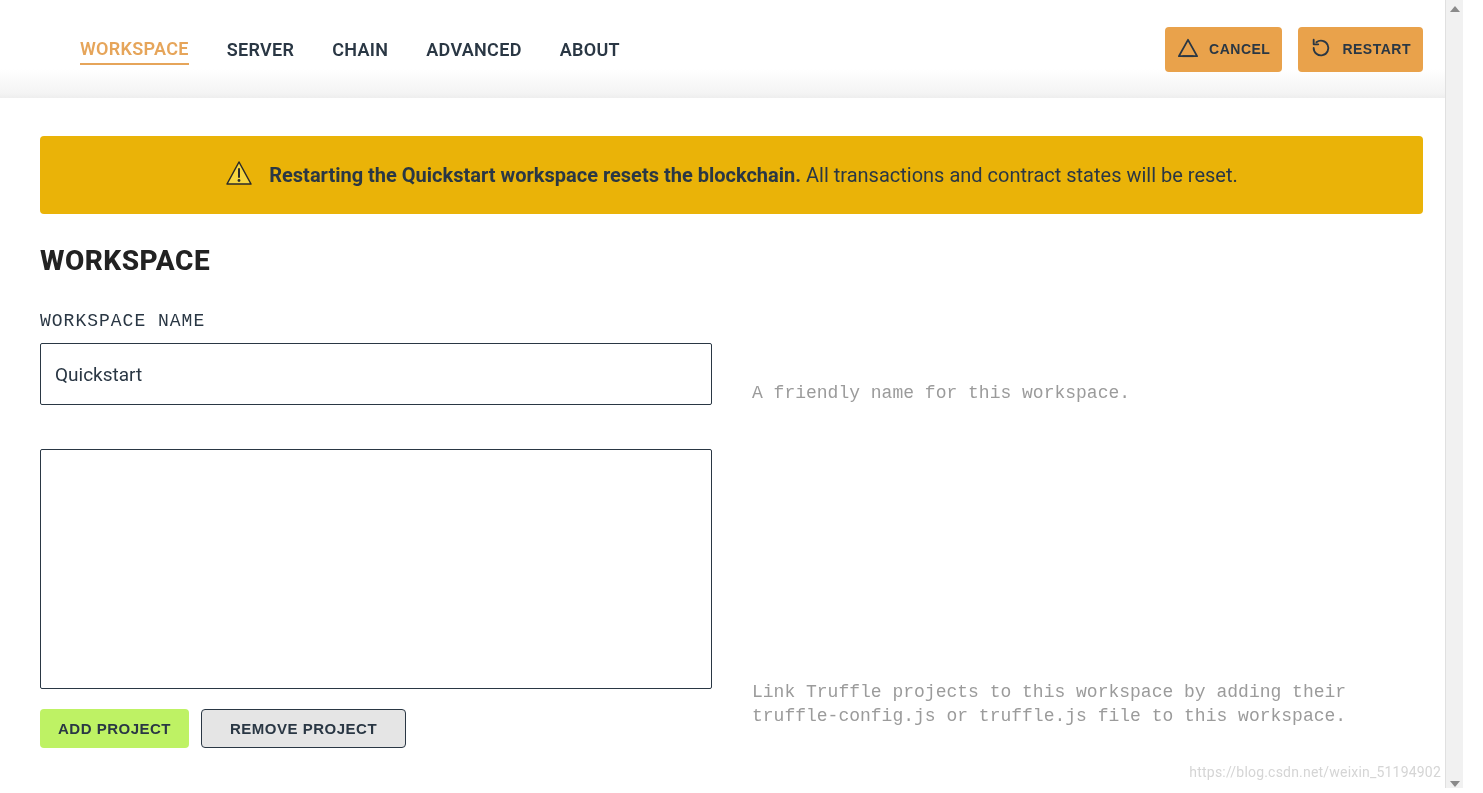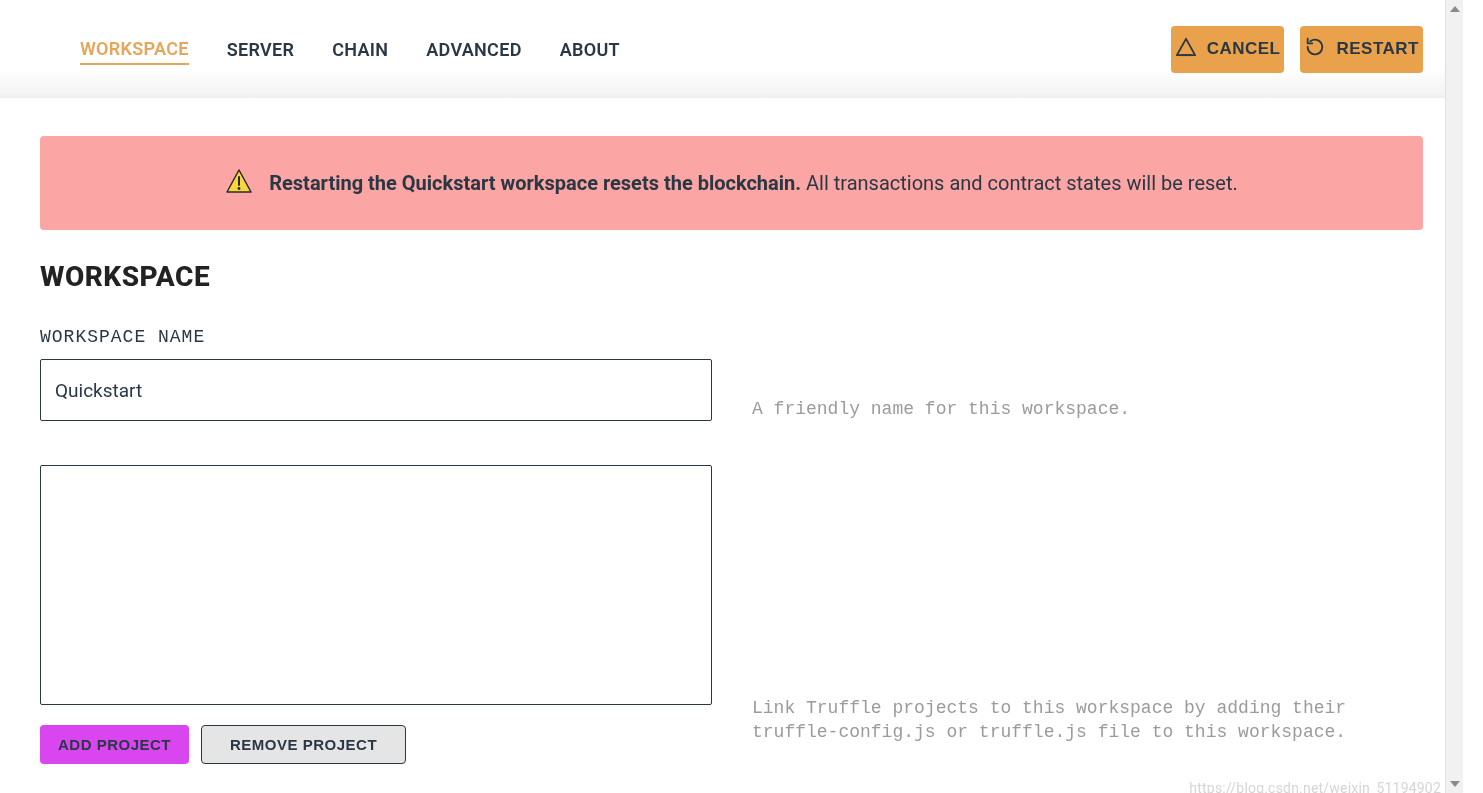--- a/index.html
+++ b/index.html
@@ -45,54 +45,54 @@
       border-bottom: 2px solid #e6a55a;
     }
     .header-actions {
       display: flex;
       gap: 16px;
     }
     .btn {
       display: inline-flex;
       align-items: center;
       gap: 10px;
-      padding: 10px 4px;
-      font-size: 17px;
+      padding: 10px 12px;
+      font-size: 14px;
       font-weight: 700;
       letter-spacing: 0.5px;
       border: none;
       border-radius: 4px;
       cursor: pointer;
     }
     .btn-primary {
       background: #e9a24b;
       color: #2a3744;
     }
     .btn-primary-sm {
-      background: #d946ef;
+      background: #bef264;
       color: #2a3744;
       font-size: 15px;
       padding: 10px 18px;
       font-weight: 700;
     }
     .btn-secondary-sm {
       background: #e5e5e5;
       color: #2a3744;
       border: 1px solid #2a3744;
       font-size: 15px;
       padding: 10px 28px;
       font-weight: 700;
     }
     .content {
       padding: 38px 40px 40px 40px;
     }
     .notice {
-      background: #fca5a5;
+      background: #eab308;
       border-radius: 4px;
-      padding: 32px 30px;
+      padding: 24px 30px;
       margin-bottom: 30px;
       display: flex;
       align-items: center;
       justify-content: center;
       gap: 16px;
     }
     .notice-text {
       font-size: 20px;
       color: #2a3744;
     }

